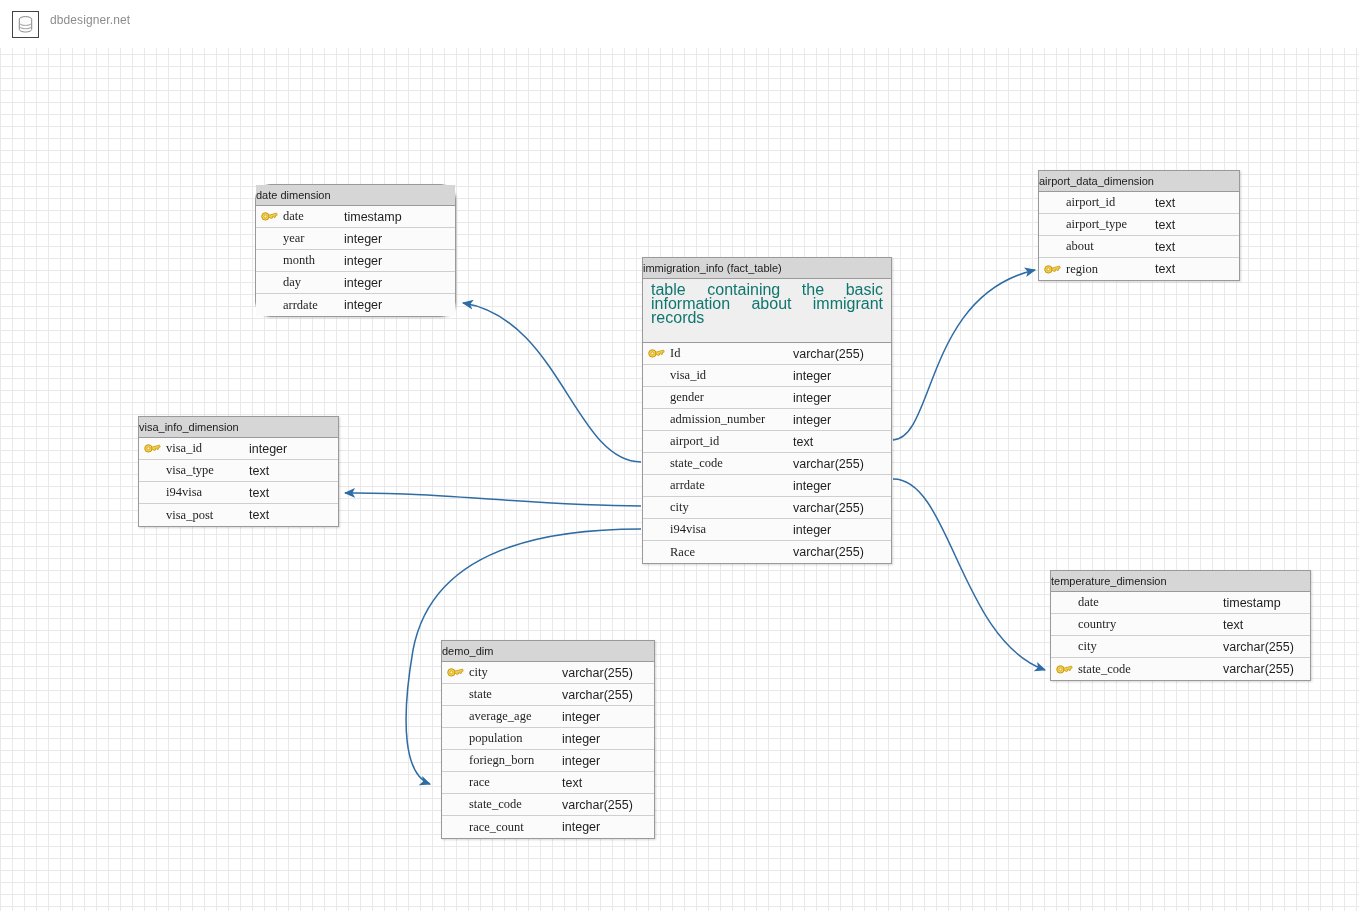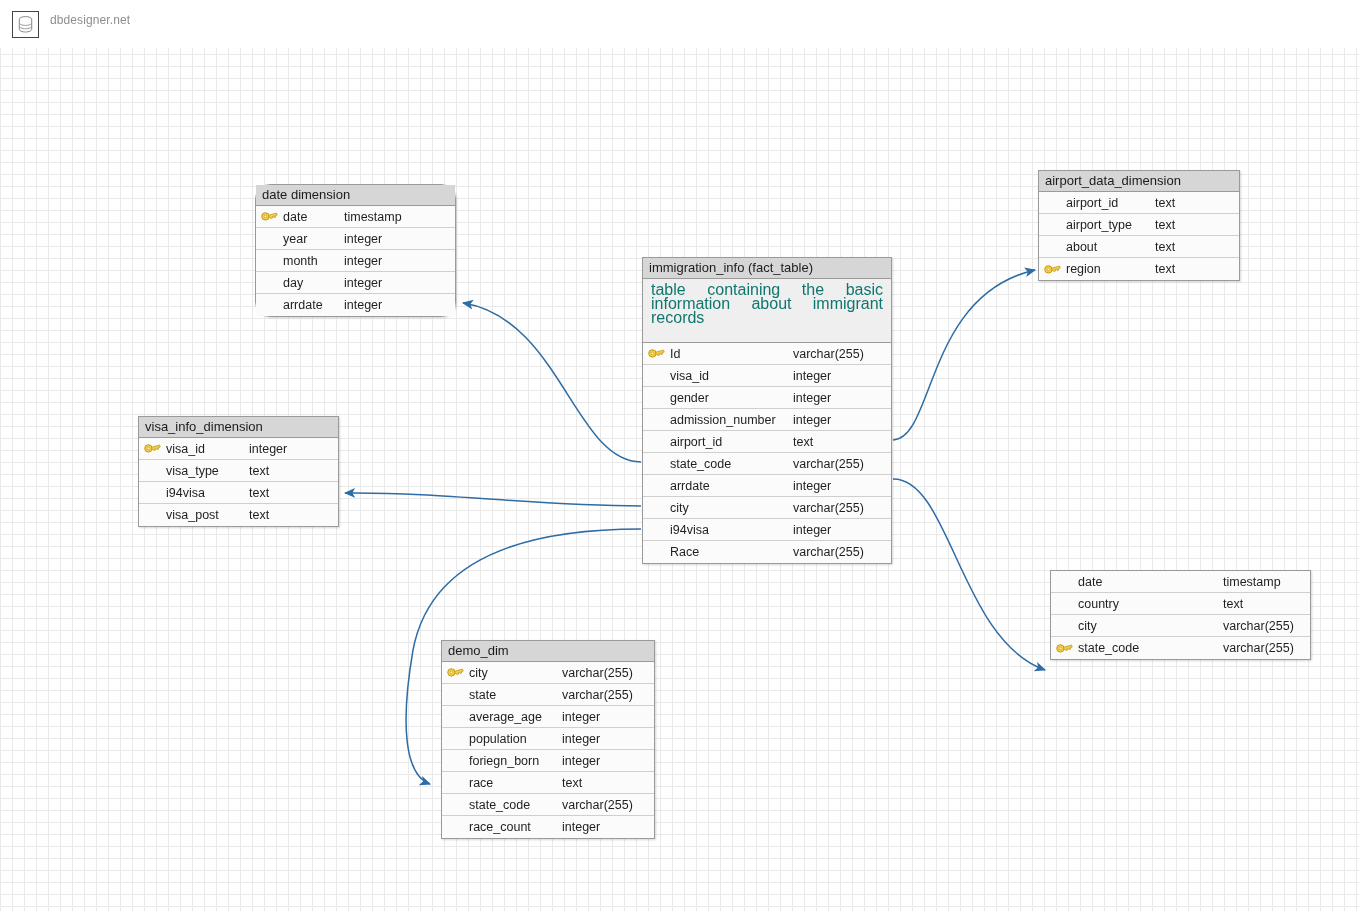--- a/index.html
+++ b/index.html
@@ -84,22 +84,21 @@
     border: 1px solid #9a9a9a;
     box-shadow: 1px 1px 2px rgba(0,0,0,0.16);
     font-size: 12.5px;
     color: #1f1f1f;
   }
   .tbl-title {
     height: 21px;
     line-height: 20px;
     background: #d6d6d6;
     border-bottom: 1px solid #9a9a9a;
-    padding-left: 6px;
-    font-size: 13px;
+    font-size: 11px;
     color: #1b1b1b;
     white-space: nowrap;
     overflow: hidden;
   }
   .tbl-desc {
     background: #efefef;
     border-bottom: 1px solid #9a9a9a;
     padding: 4px 8px 17px 8px;
     font-size: 16px;
     color: #0f766e;
@@ -121,20 +120,21 @@
     display: flex;
     align-items: center;
     justify-content: center;
     height: 100%;
   }
   .cell-name {
     flex: 0 0 auto;
     padding-left: 1px;
     white-space: nowrap;
     overflow: hidden;
+    font-family: Liberation Serif, serif;
   }
   .cell-type {
     flex: 1 1 auto;
     padding-left: 6px;
     white-space: nowrap;
     overflow: hidden;
   }
   .key-glyph { display: block; }
 
   
@@ -429,20 +429,21 @@
       <div class="tbl-row">
         <span class="cell-key"></span>
         <span class="cell-name">race_count</span>
         <span class="cell-type">integer</span>
       </div>
 
     </div>
   </div>
 
   <div class="table-box w-temp" style="left:1050px; top:570px; width:261px;">
+    <div class="tbl-title">temperature_dimension</div>
     <div class="tbl-rows">
 
       <div class="tbl-row">
         <span class="cell-key"></span>
         <span class="cell-name">date</span>
         <span class="cell-type">timestamp</span>
       </div>
 
 
       <div class="tbl-row">

